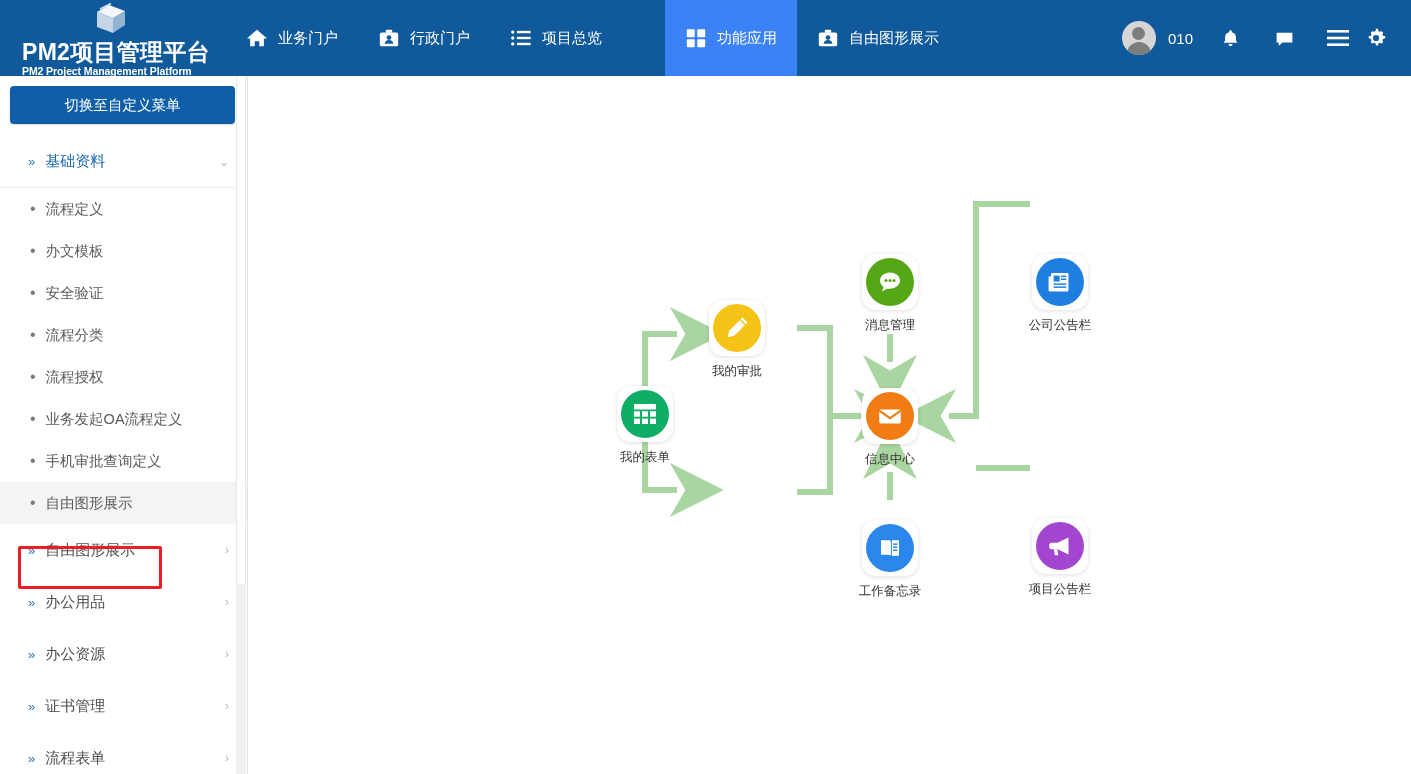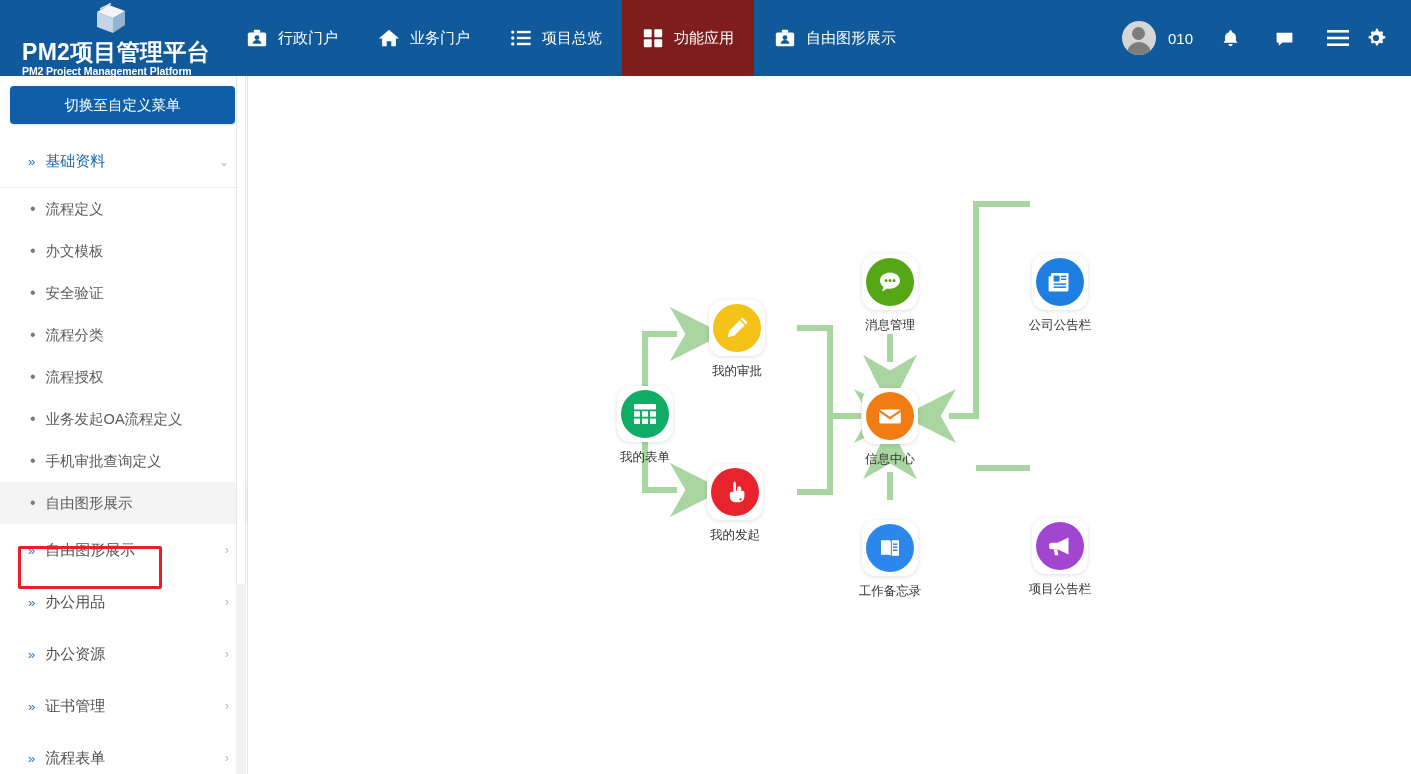--- a/index.html
+++ b/index.html
@@ -34,21 +34,21 @@
     line-height: 13px; white-space: nowrap; letter-spacing: -0.1px;
   }
 
   .nav { display: flex; align-items: stretch; height: 76px; }
   .nav-item {
     display: flex; align-items: center; gap: 10px;
     height: 76px; padding: 0 20px;
     color: #ffffff; font-size: 15px; white-space: nowrap;
     cursor: pointer;
   }
-  .nav-item.active { background: #7f1d1d; }
+  .nav-item.active { background: #3b82f6; margin-left: 43px; }
   .nav-icon { width: 22px; height: 22px; display: block; flex: 0 0 22px; }
 
   .header-right {
     margin-left: auto; display: flex; align-items: center;
     height: 68px; padding-right: 8px; gap: 0;
   }
   .avatar-wrap { display: flex; align-items: center; padding: 0 10px 0 16px; cursor: pointer; }
   .avatar {
     width: 34px; height: 34px; border-radius: 50%;
     background: #d6d6d6; overflow: hidden; position: relative; flex: 0 0 34px;
@@ -158,33 +158,33 @@
     <div class="brand-text">
       <div class="brand-title">PM2项目管理平台</div>
       <div class="brand-sub">PM2 Project Management Platform</div>
     </div>
   </div>
 
   <div class="nav">
 
     <div class="nav-item">
       <svg class="nav-icon" viewBox="0 0 24 24">
+        <path d="M12 3 L23 12.5 H19.5 V21 H14.5 V15.5 H9.5 V21 H4.5 V12.5 H1 Z" fill="#ffffff"></path>
+      </svg>
+      <span>业务门户</span>
+    </div>
+
+    <div class="nav-item">
+      <svg class="nav-icon" viewBox="0 0 24 24">
         <rect x="2" y="6" width="20" height="15" rx="2" fill="#ffffff"></rect>
         <rect x="8.5" y="3" width="7" height="3.2" rx="1" fill="#ffffff"></rect>
         <circle cx="12" cy="11.5" r="2.6" fill="#105a9c"></circle>
         <path d="M7.3 18.4c0-2.6 2.1-4.1 4.7-4.1s4.7 1.5 4.7 4.1z" fill="#105a9c"></path>
       </svg>
       <span>行政门户</span>
-    </div>
-
-    <div class="nav-item">
-      <svg class="nav-icon" viewBox="0 0 24 24">
-        <path d="M12 3 L23 12.5 H19.5 V21 H14.5 V15.5 H9.5 V21 H4.5 V12.5 H1 Z" fill="#ffffff"></path>
-      </svg>
-      <span>业务门户</span>
     </div>
 
     <div class="nav-item">
       <svg class="nav-icon" viewBox="0 0 24 24">
         <circle cx="3" cy="5.5" r="1.8" fill="#ffffff"></circle>
           <rect x="7.5" y="4.2" width="15" height="2.6" fill="#ffffff"></rect>
         <circle cx="3" cy="12" r="1.8" fill="#ffffff"></circle>
           <rect x="7.5" y="10.7" width="15" height="2.6" fill="#ffffff"></rect>
         <circle cx="3" cy="18.5" r="1.8" fill="#ffffff"></circle>
           <rect x="7.5" y="17.2" width="15" height="2.6" fill="#ffffff"></rect>
@@ -391,31 +391,20 @@
           <svg width="28" height="28" viewBox="0 0 28 28">
             <path d="M19.5 3.5l5 5-13 13-6.6 1.6L6.5 16.5z" fill="#ffffff"></path>
             <path d="M6.5 16.5l5 5-6.6 1.6z" fill="#ffffff"></path>
             <path d="M17.2 5.8l5 5" stroke="#f5c218" stroke-width="1.6" fill="none"></path>
           </svg>
         </div>
       </div>
       <div class="node-label">我的审批</div>
     </div>
 
-    <div class="node" style="left:454px;top:388px;">
-      <div class="node-tile">
-        <div class="node-circle" style="background:#e8232c;">
-          <svg width="28" height="28" viewBox="0 0 28 28">
-            <path d="M12.6 3.2c1.3 0 2.3 1 2.3 2.3v7.2h1.3v-2.5c0-1.1.9-2 2-2s2 .9 2 2v2.5h1.2c1.1 0 2 .9 2 2v4.1c0 3-2.5 5.5-5.5 5.5h-3.6c-3 0-5.5-2.5-5.5-5.5v-3.1c0-1.1.9-2 2-2 .6 0 1.1.3 1.5.7V5.5c0-1.3 1-2.3 2.3-2.3z" fill="#ffffff"></path>
-            <circle cx="19.6" cy="21.3" r="1.1" fill="#e8232c"></circle>
-          </svg>
-        </div>
-      </div>
-      <div class="node-label">我的发起</div>
-    </div>
 
     <div class="node" style="left:609px;top:178px;">
       <div class="node-tile">
         <div class="node-circle" style="background:#55a716;">
           <svg width="28" height="28" viewBox="0 0 28 28">
             <path d="M14 4.5c5.5 0 10 3.6 10 8.1s-4.5 8.1-10 8.1c-.9 0-1.7-.1-2.5-.3l-5.4 3.1 1.4-4.6c-2.1-1.5-3.5-3.7-3.5-6.3 0-4.5 4.5-8.1 10-8.1z" fill="#ffffff"></path>
             <circle cx="10" cy="12.6" r="1.5" fill="#55a716"></circle>
             <circle cx="14" cy="12.6" r="1.5" fill="#55a716"></circle>
             <circle cx="18" cy="12.6" r="1.5" fill="#55a716"></circle>
           </svg>

